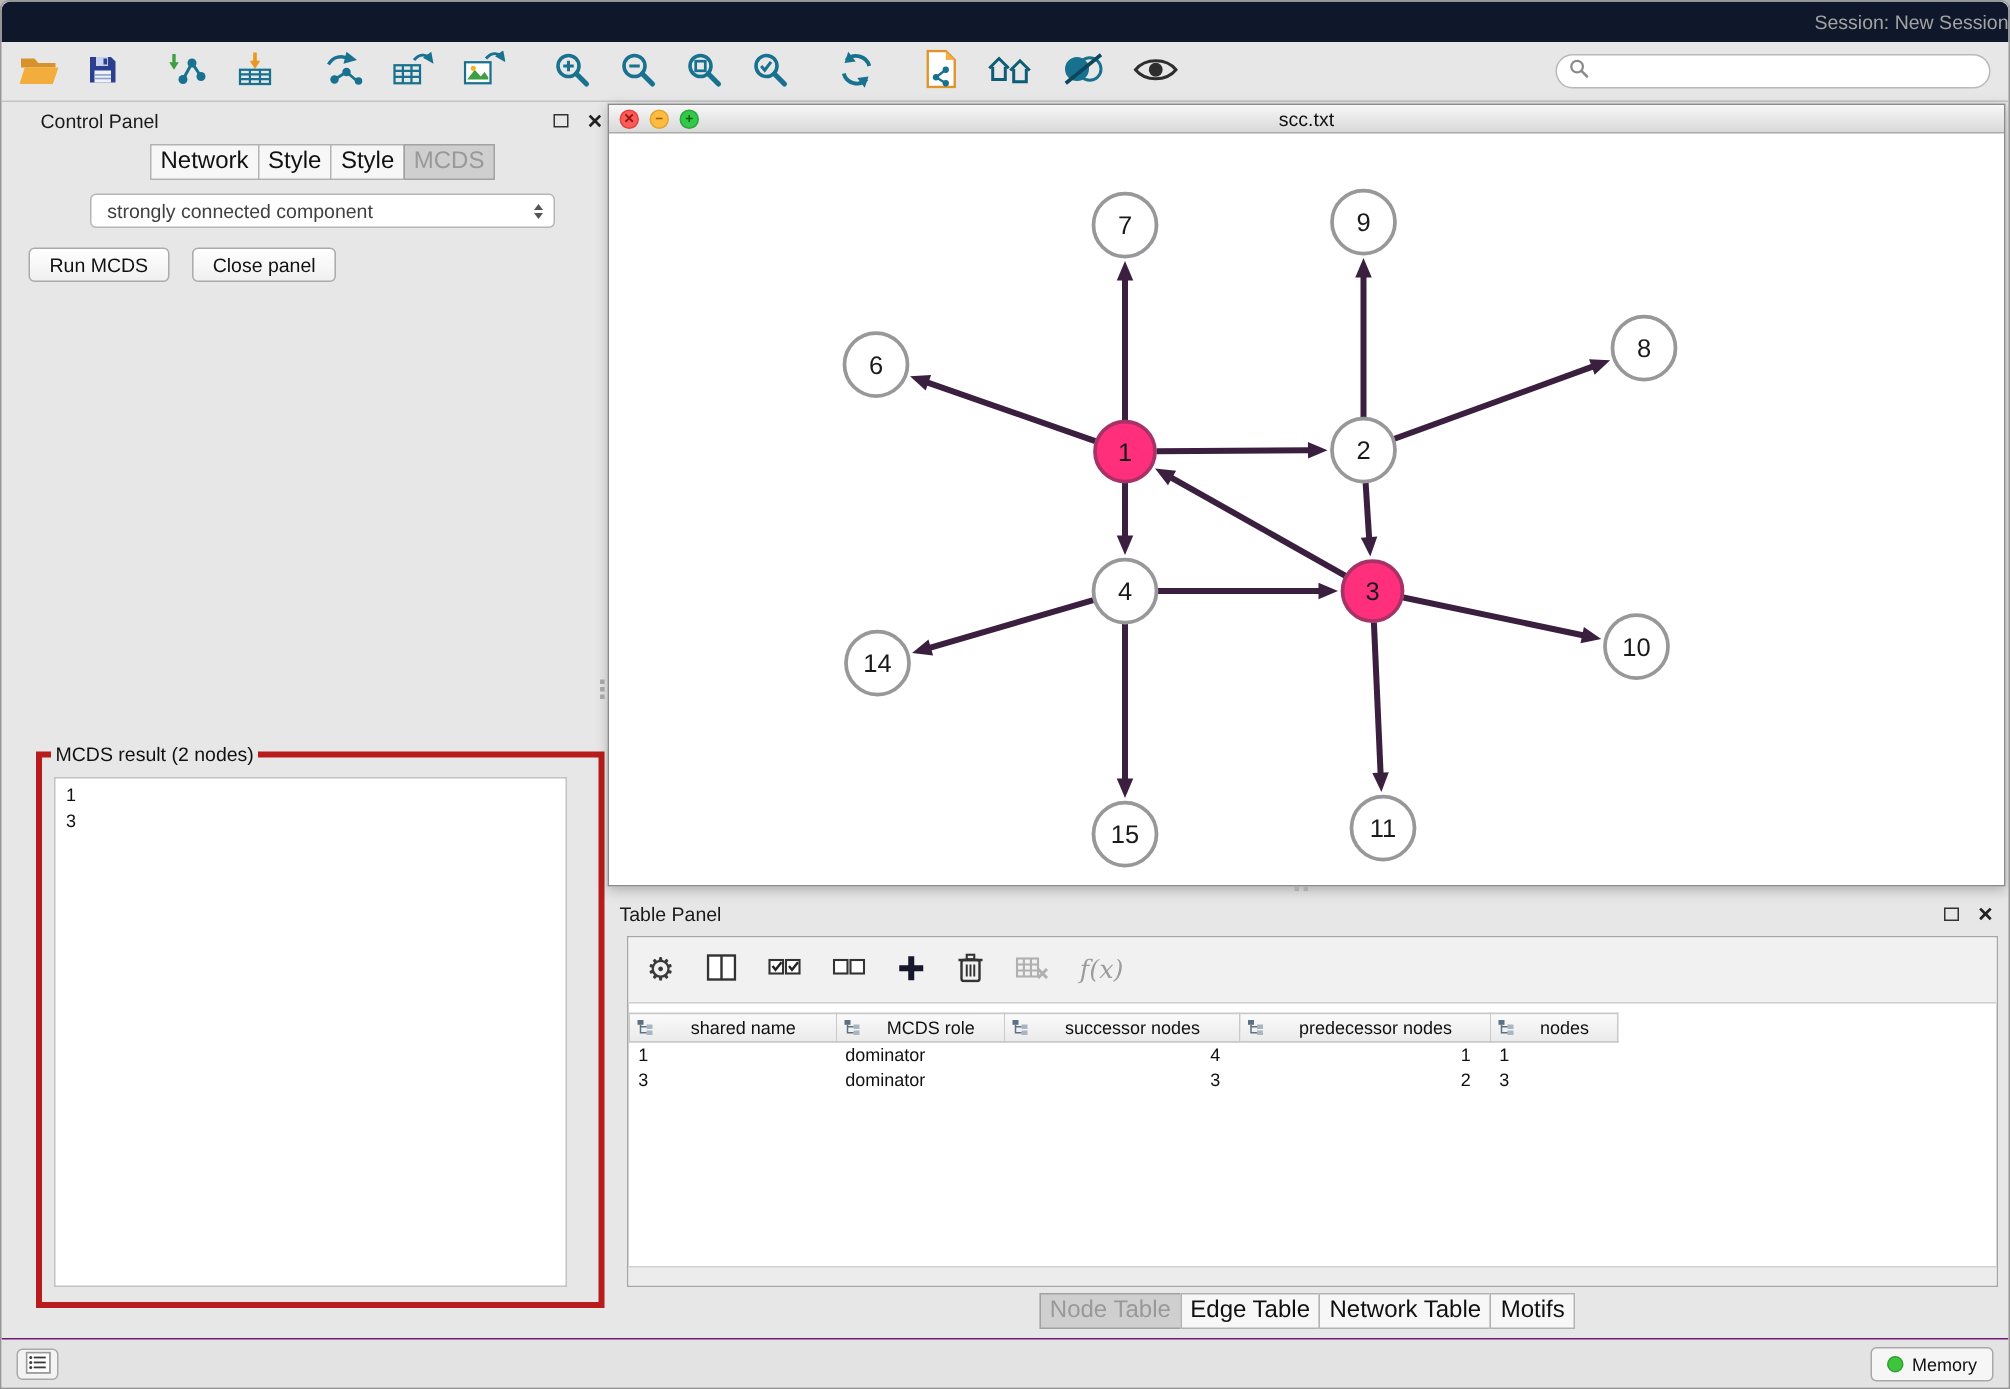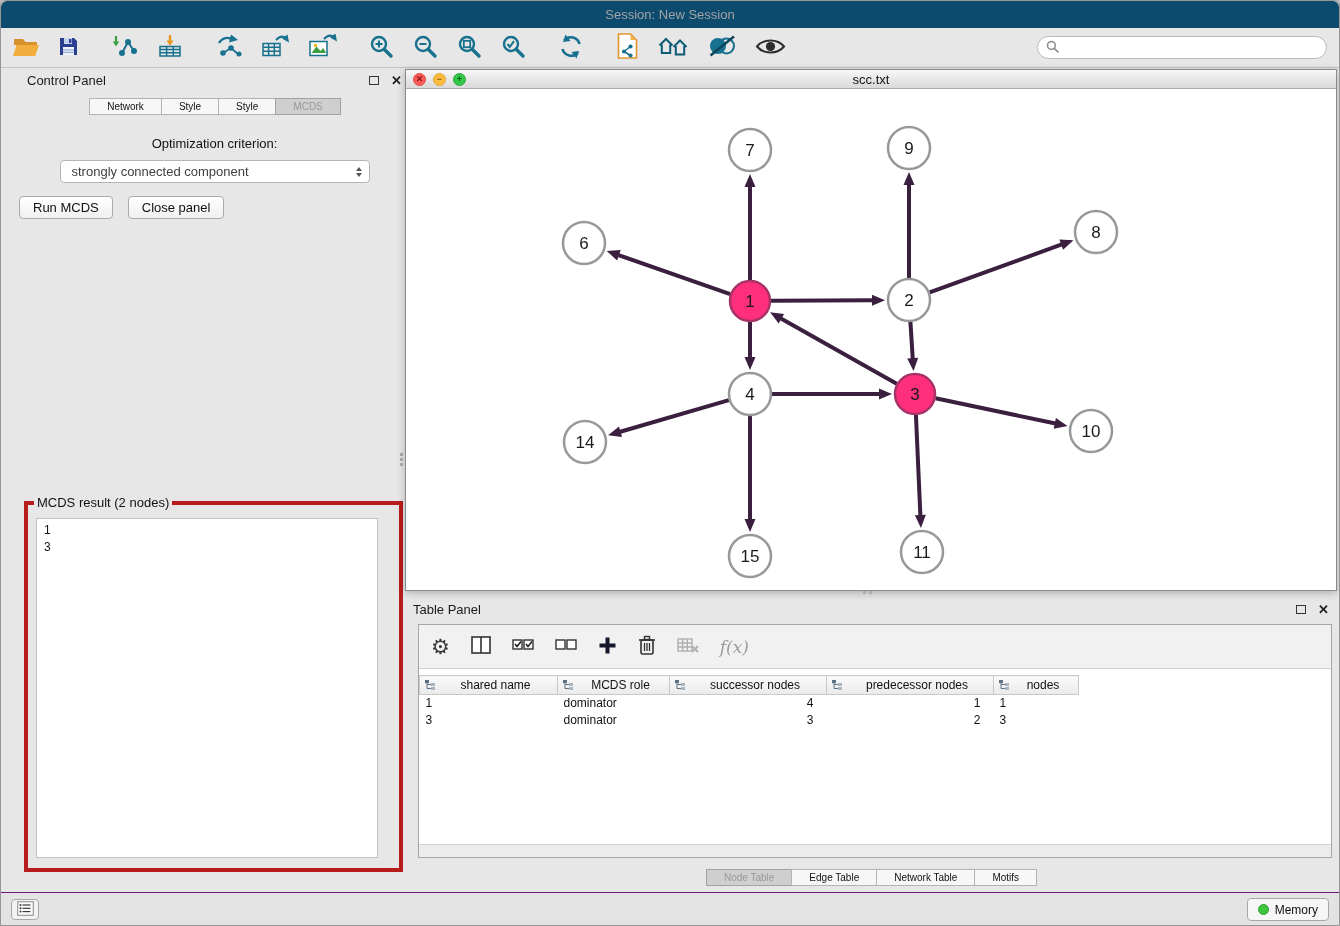--- a/index.html
+++ b/index.html
@@ -1,30 +1,30 @@
 <!DOCTYPE html>
 <html><head>
 <meta charset="utf-8">
 <style>
 *{box-sizing:border-box;margin:0;padding:0}
 body{background:#b9b9b9;font-family:"Liberation Sans",sans-serif}
 .app{position:relative;width:1340px;height:926px;background:#e7e7e7;border:1px solid #979797;border-radius:6px 6px 0 0;overflow:hidden}
-.titlebar{position:absolute;top:0;left:0;right:0;height:27px;background:#0c4a6e;text-align:center;font-size:13px;line-height:27px;color:#a3a3a3;border-radius:6px 6px 0 0}
+.titlebar{position:absolute;top:0;left:0;right:0;height:27px;background:#0f172a;text-align:right;font-size:13px;line-height:27px;color:#a3a3a3;border-radius:6px 6px 0 0}
 .toolbar{position:absolute;top:27px;left:0;right:0;height:40px;border-bottom:1px solid #c3c3c3;display:flex;align-items:center;padding:0 10px}
 .tbtn{background:none;border:0;padding:2px;margin-right:15px;display:flex;align-items:center;justify-content:center;cursor:pointer}
 .gap{margin-left:13px}
 .searchbox{position:absolute;right:12px;top:8px;width:290px;height:23px;background:#fff;border:1px solid #b9b9b9;border-radius:12px;display:flex;align-items:center;padding:0 8px;gap:5px}
 .searchbox input{border:0;outline:0;flex:1;font-size:13px;background:transparent}
 .panel-head{height:22px;display:flex;align-items:center;font-size:13px;color:#1a1a1a;padding:0 8px}
 .panel-head .spacer{flex:1}
 .float-icon{width:10px;height:9px;border:1.5px solid #333;display:inline-block;margin-right:12px;cursor:pointer}
 .close-x{font-size:13px;font-weight:bold;color:#222;cursor:pointer;line-height:1}
 .control-panel{position:absolute;left:18px;top:68px;width:391px;height:822px}
 .cp-tabs{text-align:center;margin-top:5px}
-.tab{display:inline-block;padding:2px 17px;font-size:10px;background:#f7f7f7;border:1px solid #b3b3b3;margin-right:-1px;color:#111;cursor:pointer}
+.tab{display:inline-block;padding:2px 6px;font-size:16px;background:#f7f7f7;border:1px solid #b3b3b3;margin-right:-1px;color:#111;cursor:pointer}
 .tab.active{background:#cfcfcf;color:#999;border-color:#a2a2a2}
 .cp-opt-label{text-align:center;font-size:13px;margin-top:21px;color:#111}
 .cp-select{width:310px;height:23px;margin:9px auto 0;background:#fff;border:1px solid #b5b5b5;border-radius:4px;display:flex;align-items:center;padding:0 7px 0 11px;font-size:13px;cursor:pointer}
 .cp-select .val{flex:1;color:#404040}
 .spin{display:flex;flex-direction:column;gap:2px;align-items:center}
 .spin .u{width:0;height:0;border-left:3.5px solid transparent;border-right:3.5px solid transparent;border-bottom:4.5px solid #555}
 .spin .d{width:0;height:0;border-left:3.5px solid transparent;border-right:3.5px solid transparent;border-top:4.5px solid #555}
 .cp-buttons{display:flex;justify-content:flex-start;gap:15px;margin-top:13px}
 .btn{font-size:13px;padding:3px 13px;background:linear-gradient(#ffffff,#f0f0f0);border:1px solid #ababab;border-radius:4px;color:#111;cursor:pointer}
 .result-box{position:absolute;left:5px;right:7px;top:426px;height:377px;border:4px solid #b91c1c}
@@ -216,21 +216,20 @@
   <div class="control-panel">
     <div class="panel-head">
       <span>Control Panel</span>
       <span class="spacer"></span>
       <span class="float-icon"></span>
       <span class="close-x">✕</span>
     </div>
     <div class="cp-tabs">
       <span class="tab">Network</span><span class="tab">Style</span><span class="tab">Style</span><span class="tab active">MCDS</span>
     </div>
-    <div class="cp-opt-label">Optimization criterion:</div>
     <div class="cp-select">
       <span class="val">strongly connected component</span>
       <span class="spin">
           <span class="u"></span>
           <span class="d"></span>
         </span>
     </div>
     <div class="cp-buttons">
       <button class="btn">Run MCDS</button>
       <button class="btn">Close panel</button>

